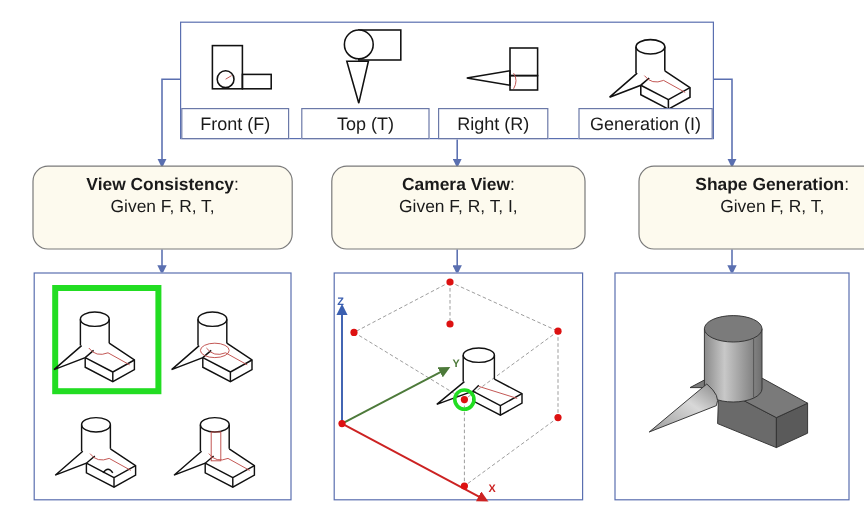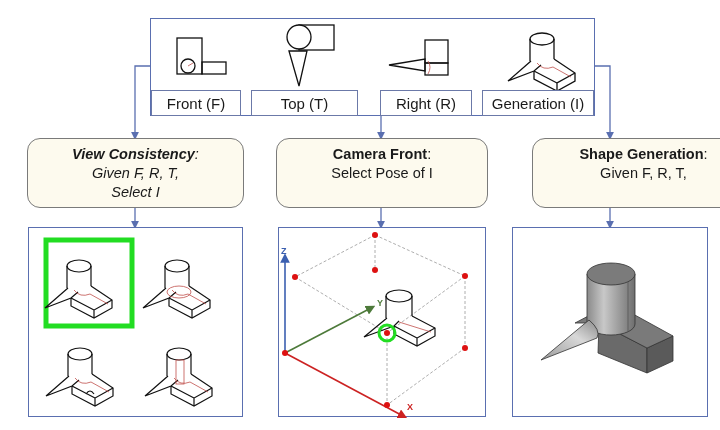--- a/index.html
+++ b/index.html
@@ -64,31 +64,30 @@
       <path d="M556,82 L533,70"></path>
       <path d="M530,60 L507,80 L533,70 L540,64"></path>
       <path d="M536,62 Q542,70 552,66" stroke="#c0504d" stroke-width="0.8"></path>
       <path d="M552,66 L570,76" stroke="#c0504d" stroke-width="0.8"></path>
     </g>
   </svg>
 </div>
 
 <div class="abs lbl" style="left:151px;width:90px;">Front (F)</div>
 <div class="abs lbl" style="left:251px;width:107px;">Top (T)</div>
-<div class="abs lbl" style="left:380px;width:92px;">Right (R)</div>
+<div class="abs lbl" style="left:365px;width:92px;">Right (R)</div>
 <div class="abs lbl" style="left:482px;width:112px;">Generation (I)</div>
 
-<div class="abs cap" style="left:27px;width:217px;font-style:italic;">
+<div class="abs cap" style="left:27px;width:217px;">
   <div><b>View Consistency</b><span>:</span></div>
   <div>Given F, R, T,</div>
-  <div>Select I</div>
 </div>
 <div class="abs cap" style="left:276px;width:212px;">
-  <div><b>Camera Front</b><span>:</span></div>
-  <div>Select Pose of I</div>
+  <div><b>Camera View</b><span>:</span></div>
+  <div>Given F, R, T, I,</div>
 </div>
 <div class="abs cap" style="left:532px;width:208px;padding-left:15px;">
   <div><b>Shape Generation</b><span>:</span></div>
   <div>Given F, R, T,</div>
 </div>
 
 <div class="abs panel" style="left:28px;width:215px;">
   <svg width="215" height="190">
     <defs>
       <g id="iso">

